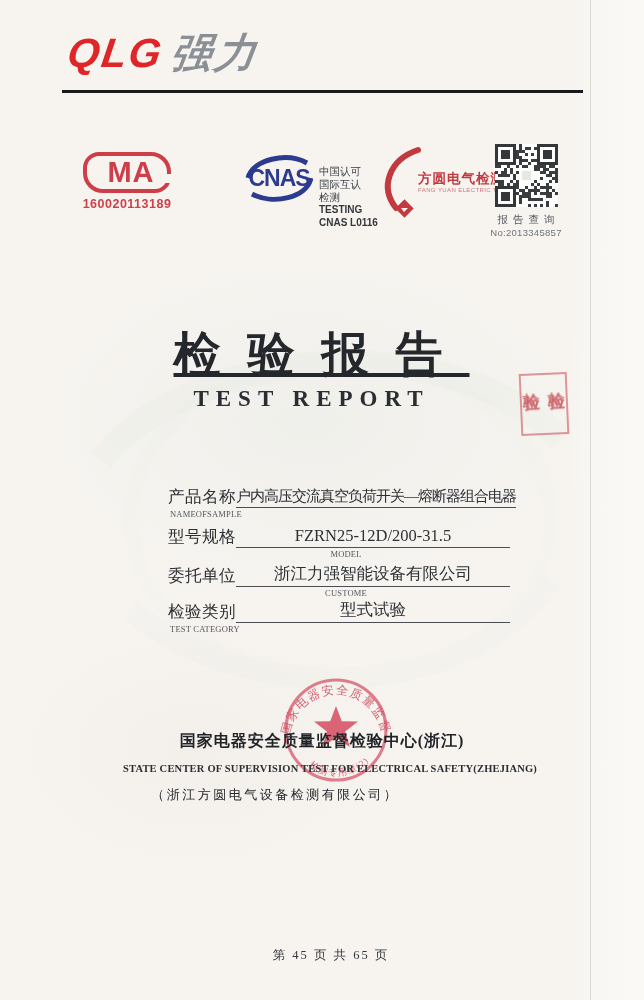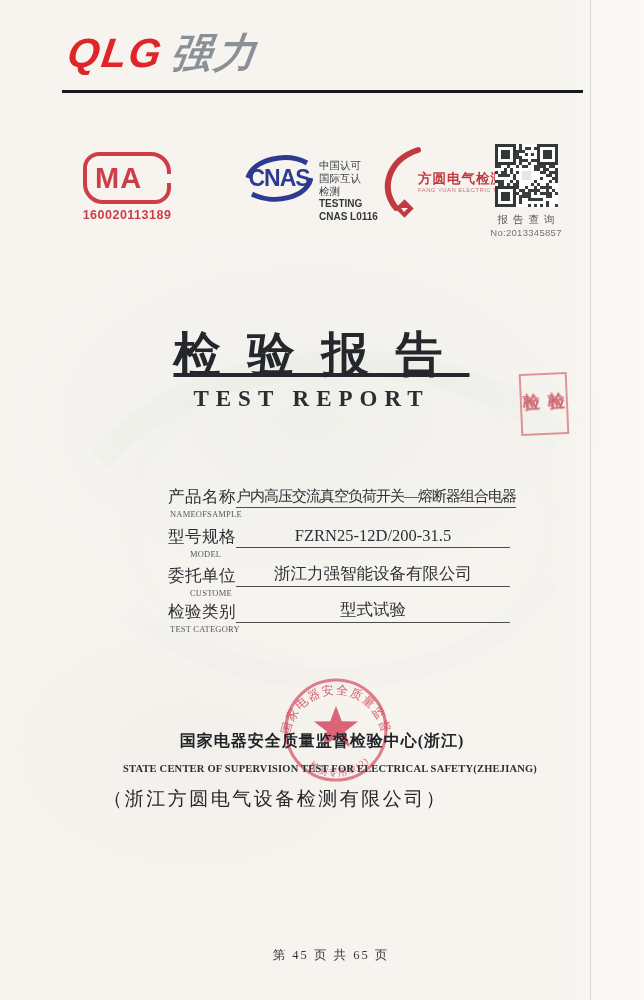--- a/index.html
+++ b/index.html
@@ -17,36 +17,36 @@
 
   
   .brand { position:absolute; left:68px; top:33px; font-family:"Liberation Sans",sans-serif;
            font-style:italic; font-weight:bold; font-size:41px; line-height:1; transform:skewX(-8deg); white-space:nowrap; }
   .brand-qlg { color:#df2528; letter-spacing:2px; }
   .brand-cn  { color:#8a9096; margin-left:8px; letter-spacing:3px; }
   .rule { position:absolute; left:62px; top:90px; width:521px; height:3px; background:#16191d; }
 
   
   .cma { position:absolute; left:78px; top:152px; width:98px; text-align:center; }
-  .cma-box { position:relative; width:88px; height:52px; margin:0 auto; border:4px solid #ce3e49;
-             border-radius:16px 20px 16px 20px; display:flex; align-items:center; justify-content:flex-start;padding-left:8px; }
+  .cma-box { position:relative; width:88px; height:41px; margin:0 auto; border:4px solid #ce3e49;
+             border-radius:16px 20px 16px 20px; display:flex; align-items:center; justify-content:center;padding-left:8px; }
   .cma-box::after { content:""; position:absolute; right:-5px; top:18px; width:7px; height:9px; background:#f7f4f0; }
   .cma-mark { font-family:"Liberation Sans",sans-serif; font-weight:900; font-size:29px; color:#ce3e49; letter-spacing:1px; }
   .cma-num { margin-top:4px; color:#ce3e49; font-weight:bold; font-size:12.5px;
              font-family:"Liberation Sans",sans-serif; letter-spacing:0.5px; white-space:nowrap; }
 
   .ilac { position:absolute; left:174px; top:150px; width:74px; height:74px; border-radius:50%;
           border:2px solid rgba(70,160,170,0.65);
           background:repeating-radial-gradient(circle at 50% 50%, rgba(255,255,255,0) 0 5px, rgba(80,170,178,0.25) 5px 6px);
           display:flex; align-items:center; justify-content:center; }
   .ilac-label { background:rgba(247,244,240,0.92); padding:0 2px; color:#2f8fa8;
                 font-family:"Liberation Sans",sans-serif; font-weight:bold; font-size:13.5px; white-space:nowrap; }
 
   .cnas { position:absolute; left:245px; top:152px; display:flex; align-items:flex-start; }
-  .cnas-textblock { margin-left:6px; margin-top:8px; font-size:10.5px; line-height:1.22; color:#3c4147; white-space:nowrap; }
+  .cnas-textblock { margin-left:6px; margin-top:14px; font-size:10.5px; line-height:1.22; color:#3c4147; white-space:nowrap; }
   .cnas-sub { font-family:"Liberation Sans",sans-serif; font-weight:bold; color:#33383d; font-size:10px; line-height:1.25; }
 
   .fy { position:absolute; left:372px; top:146px; width:110px; height:78px; }
   .fy-name { position:absolute; left:46px; top:24px; color:#c23a40; font-weight:bold;
              font-size:13.5px; letter-spacing:1px; white-space:nowrap; }
   .fy-sub  { position:absolute; left:46px; top:41px; color:rgba(195,95,100,0.85); font-size:6px;
              letter-spacing:0.4px; white-space:nowrap; font-family:"Liberation Sans",sans-serif; }
 
   .qr { position:absolute; left:484px; top:144px; width:84px; text-align:center; }
   .qr-caption { margin-top:2px; font-size:10.5px; letter-spacing:5px; text-indent:5px; color:#565b60; }
@@ -66,31 +66,31 @@
                 color:rgba(198,78,85,0.62); filter:blur(0.3px); }
   .side-stamp span { writing-mode:vertical-rl; font-size:17px; font-weight:bold; letter-spacing:3px; }
 
   
   .field { position:absolute; left:168px; width:342px; color:#2c2f33; }
   .field-line { display:flex; align-items:flex-end; font-size:16.5px; }
   .flabel { white-space:nowrap; letter-spacing:0.5px; }
   .fvalue { flex:1; text-align:center; border-bottom:1.3px solid #4a4e52; padding-bottom:1px; white-space:nowrap; }
   .fvalue.tight { font-size:15px; letter-spacing:-1px; text-align:left; }
   .fsub { font-size:8.5px; color:#54585d; margin-top:1px; margin-left:2px; letter-spacing:0.2px; }
-  .fsub.indent { margin-left:22px; }
+  .fsub.indent { margin-left:14px;text-align:center; }
   .f1 { top:486px; } .f2 { top:526px; } .f3 { top:563px; } .f4 { top:599px; }
 
   
   .round-stamp { position:absolute; left:266px; top:658px; }
   .issuer-cn { position:absolute; left:0; top:731px; width:644px; text-align:center;
                font-size:16px; font-weight:bold; color:#1f2327; letter-spacing:1px; }
   .issuer-en { position:absolute; left:8px; top:763px; width:644px; text-align:center;
                font-size:10.5px; font-weight:bold; color:#2a2e33; letter-spacing:0.2px; }
   .issuer-co { position:absolute; left:0; top:786px; width:548px; text-align:center;
-               font-size:19px; color:#24282c; letter-spacing:2.5px; text-indent:2.5px; }
+               font-size:13px; color:#24282c; letter-spacing:2.5px; text-indent:2.5px; }
 
   
   .footer { position:absolute; left:0; top:947px; width:660px; text-align:center;
             font-size:12.5px; color:#32363a; letter-spacing:2px; text-indent:2px; }
 </style>
 </head>
 <body>
 
 <div class="page">
 

